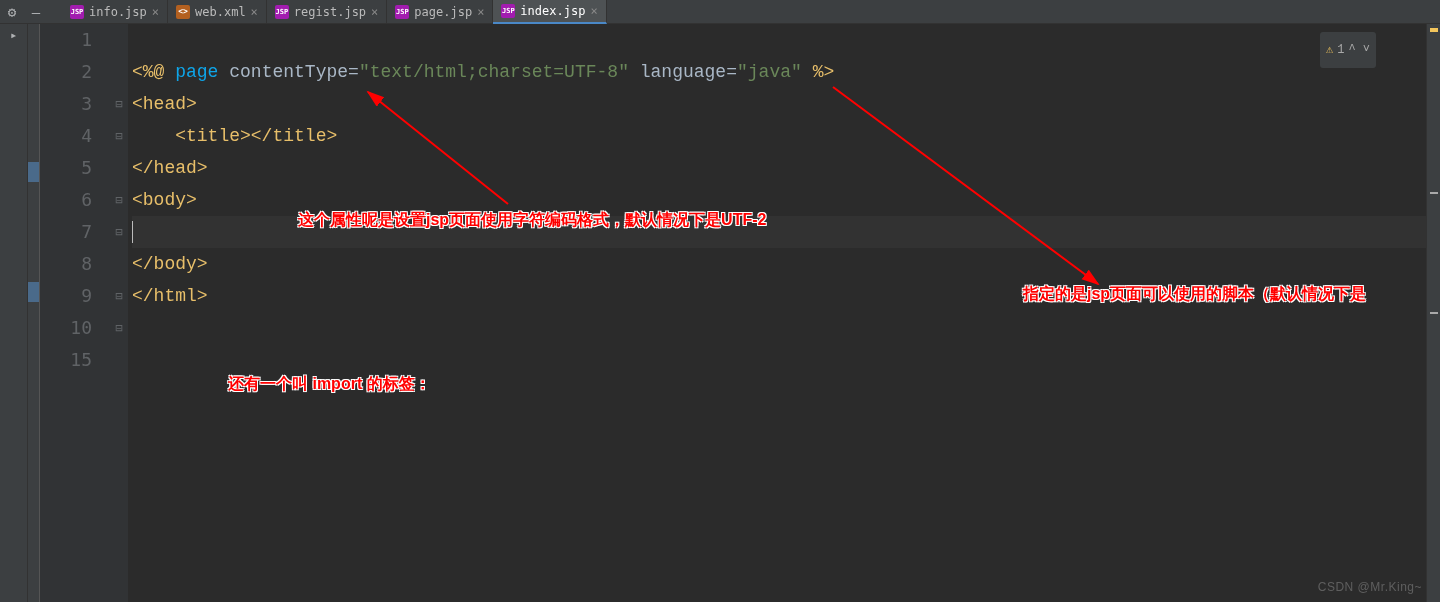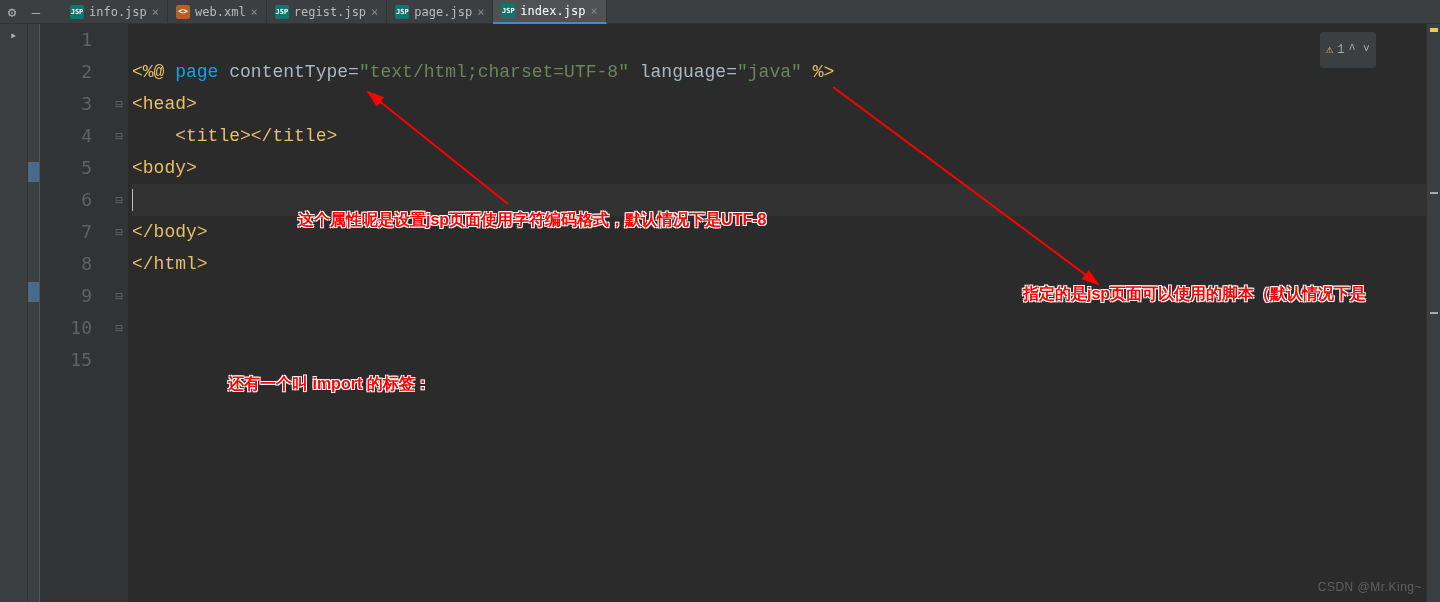--- a/index.html
+++ b/index.html
@@ -4,21 +4,21 @@
 <style>
   * { margin: 0; padding: 0; box-sizing: border-box; }
   body { background: #2b2b2b; font-family: "Microsoft YaHei", "Consolas", monospace; overflow: hidden; width: 1440px; height: 602px; position: relative; }
   .topbar { display: flex; align-items: center; height: 24px; background: #3c3f41; border-bottom: 1px solid #323232; }
   .icon-btn { width: 24px; display:flex; align-items:center; justify-content:center; color:#afb1b3; font-size:14px; cursor:pointer; }
   .spacer-icon { width: 14px; }
   .tabs { display:flex; align-items:center; height:24px; }
   .tab { display:flex; align-items:center; padding:0 8px; height:24px; color:#bbb; font-size:12px; gap:5px; border-right:1px solid #323232; cursor:pointer; }
   .tab.active { background:#4e5254; color:#fff; border-bottom:2px solid #4a88c7; height:24px; }
   .tab-close { color:#8a8a8a; font-size:12px; cursor:pointer; }
-  .jsp-icon { display:inline-flex; width:14px; height:14px; background:#0f766e; border-radius:2px; align-items:center; justify-content:center; color:#fff; font-size:7px; font-weight:bold; }
+  .jsp-icon { display:inline-flex; width:14px; height:14px; background:#a21caf; border-radius:2px; align-items:center; justify-content:center; color:#fff; font-size:7px; font-weight:bold; }
   .xml-icon { display:inline-flex; width:14px; height:14px; background:#b36020; border-radius:2px; align-items:center; justify-content:center; color:#fff; font-size:8px; font-weight:bold; }
   .main { display:flex; height:calc(602px - 24px); }
   .left-gutter { width:28px; background:#3c3f41; border-right:1px solid #323232; display:flex; flex-direction:column; align-items:center; padding-top:4px; gap:6px; }
   .bookmark-icon { color:#afb1b3; font-size:12px; }
   .left-strip { width:12px; background:#3c3f41; border-right:1px solid #555; position:relative; }
   .strip-mark { position:absolute; left:0; width:100%; height:20px; background:#4a6a8a; }
   .gutter { width:70px; background:#313335; text-align:right; padding-right:18px; font-family:Consolas, monospace; font-size:18px; line-height:32px; color:#606366; position:relative; }
   .gutter .ln { height:32px; }
   .fold-col { width:18px; background:#313335; font-family:Consolas,monospace; font-size:12px; color:#606366; line-height:32px; text-align:center; }
   .fold-col div { height:32px; }
@@ -109,20 +109,21 @@
     <div></div>
     <div>⊟</div>
     <div>⊟</div>
     <div></div>
   </div>
   <div class="editor">
     <div class="line"></div>
     <div class="line"><span class="k-delim">&lt;%@ </span><span class="k-dir">page</span><span class="k-attr"> contentType</span><span>=</span><span class="k-str"><span>"</span><span>text/html;charset=UTF-8</span><span>"</span></span><span class="k-attr"> language</span><span>=</span><span class="k-str"><span>"</span><span>java</span><span>"</span></span><span class="k-delim"> %&gt;</span></div>
     <div class="line"><span class="k-tag">&lt;head&gt;</span></div>
     <div class="line"><span class="k-tag">    &lt;title&gt;&lt;/title&gt;</span></div>
+    <div class="line"><span class="k-tag">&lt;/head&gt;</span></div>
     <div class="line"><span class="k-tag">&lt;body&gt;</span></div>
     <div class="line current"><span class="caret"></span></div>
     <div class="line"><span class="k-tag">&lt;/body&gt;</span></div>
     <div class="line"><span class="k-tag">&lt;/html&gt;</span></div>
     <div class="line"></div>
 
     <svg class="arrow" style="left:220px; top:60px;" width="180" height="130">
       <defs>
           <marker id="ah1" markerWidth="10" markerHeight="10" refX="8" refY="3" orient="auto">
             <path d="M0,0 L0,6 L9,3 z" fill="#ff0000"></path>
@@ -132,21 +133,21 @@
     </svg>
     <svg class="arrow" style="left:690px; top:55px;" width="300" height="220">
       <defs>
           <marker id="ah2" markerWidth="10" markerHeight="10" refX="8" refY="3" orient="auto">
             <path d="M0,0 L0,6 L9,3 z" fill="#ff0000"></path>
           </marker>
         </defs>
       <line x1="15" y1="8" x2="280" y2="205" stroke="#ff0000" stroke-width="2" marker-end="url(#ah2)"></line>
     </svg>
 
-    <div class="annotation" style="left:170px; top:180px;">这个属性呢是设置jsp页面使用字符编码格式，默认情况下是UTF-8</div>
+    <div class="annotation" style="left:170px; top:180px;">这个属性呢是设置jsp页面使用字符编码格式，默认情况下是UTF-2</div>
     <div class="annotation" style="left:895px; top:254px;">指定的是jsp页面可以使用的脚本（默认情况下是</div>
     <div class="annotation" style="left:100px; top:344px;">还有一个叫 import  的标签：</div>
 
     <div class="warn-badge">
       <span class="tri">⚠</span>
       <span>1</span>
       <span>^ ˅</span>
     </div>
   </div>
   <div class="right-strip">

